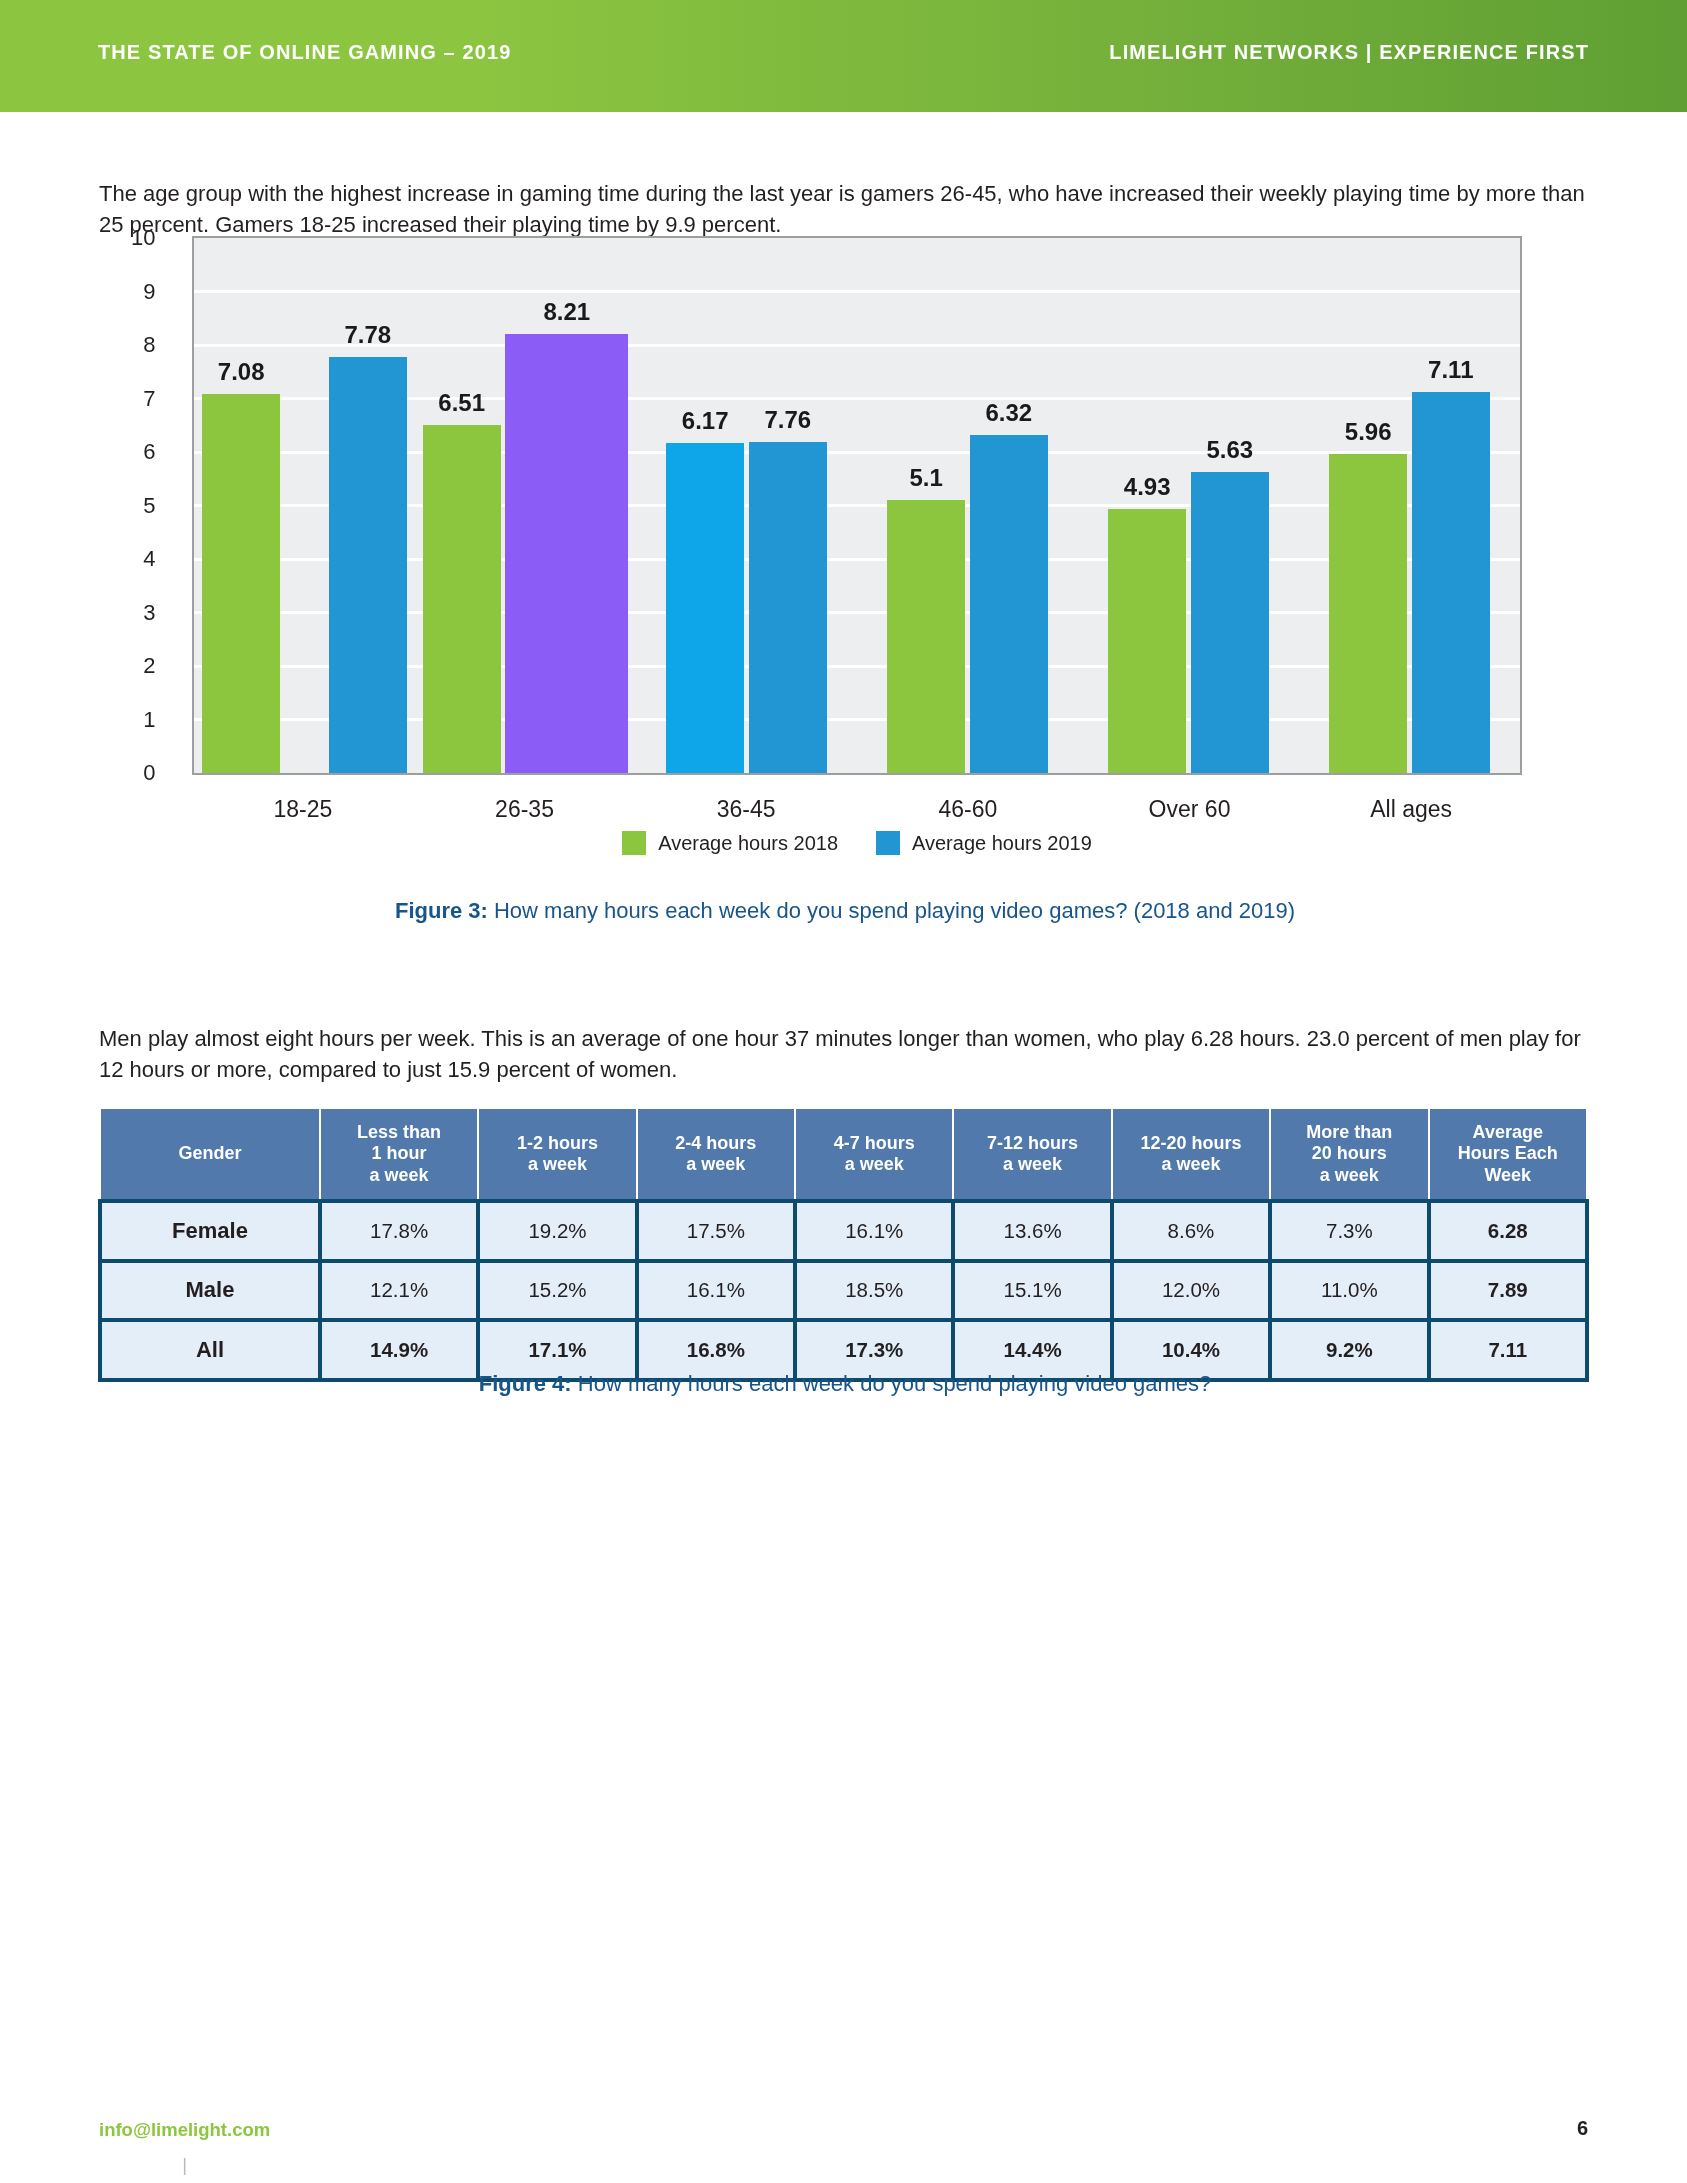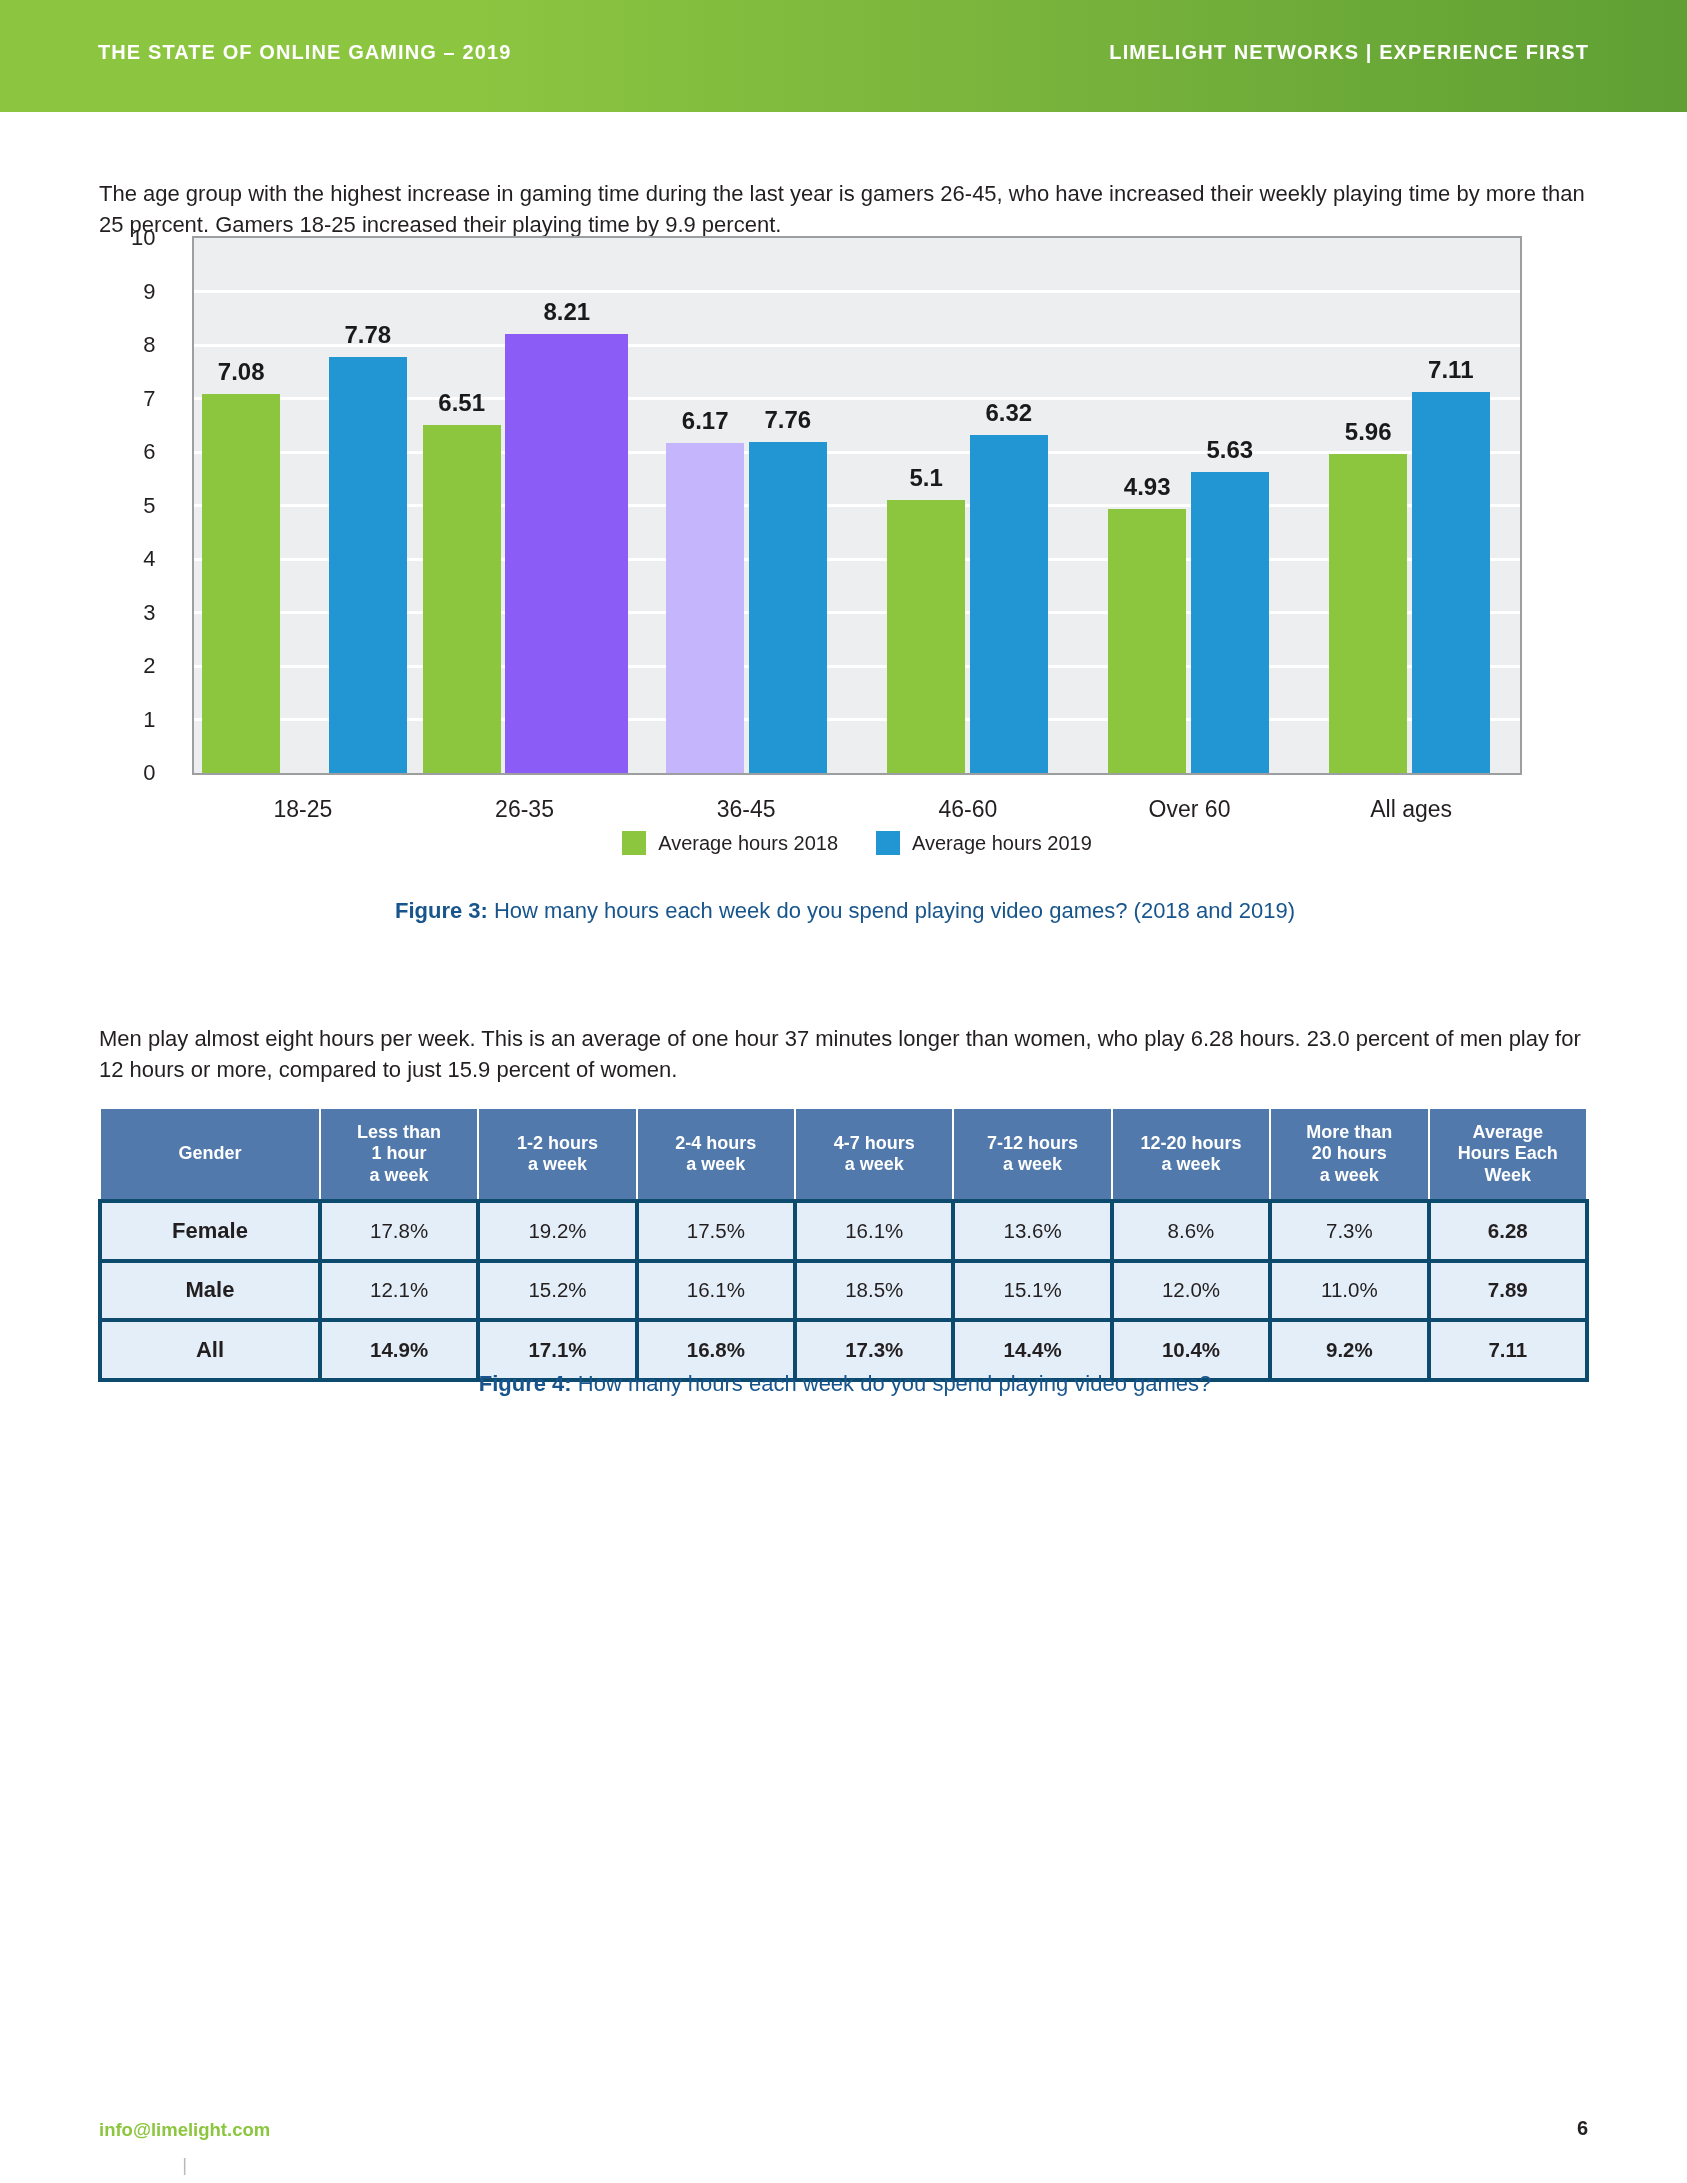--- a/index.html
+++ b/index.html
@@ -304,21 +304,21 @@
         </div>
         <div class="bar-group">
           <div class="bar y2018" style="height: 348px; background: rgb(140, 198, 63);">
             <span class="val">6.51</span>
           </div>
           <div class="bar y2019" style="height: 439px; background: #8b5cf6; padding-left: 45px;">
             <span class="val">8.21</span>
           </div>
         </div>
         <div class="bar-group">
-          <div class="bar y2018" style="height: 330px; background: #c4b5fd;">
+          <div class="bar y2018" style="height: 330px; background: #0ea5e9;">
             <span class="val">6.17</span>
           </div>
           <div class="bar y2019" style="height: 331px; background: rgb(33, 150, 211);">
             <span class="val">7.76</span>
           </div>
         </div>
         <div class="bar-group">
           <div class="bar y2018" style="height: 273px; background: rgb(140, 198, 63);">
             <span class="val">5.1</span>
           </div>

